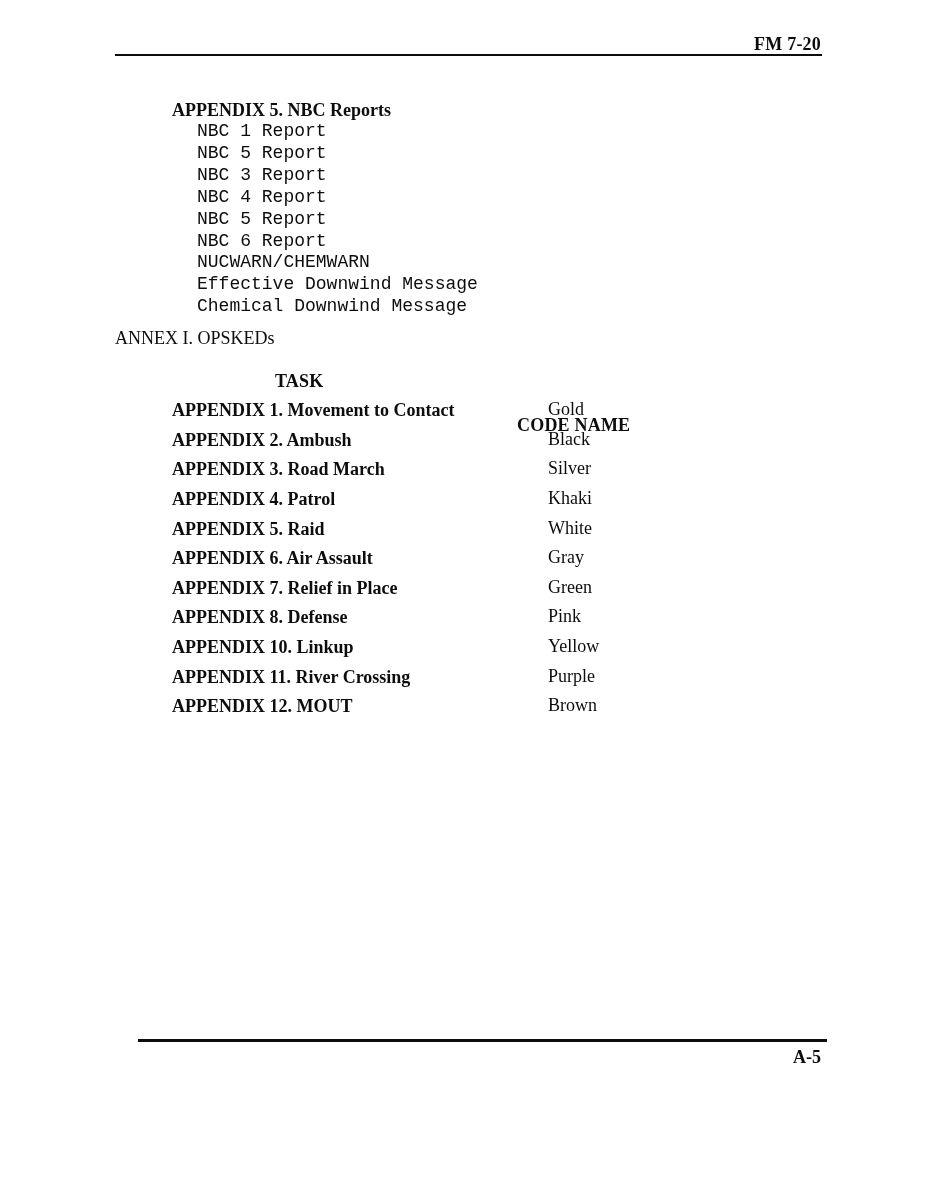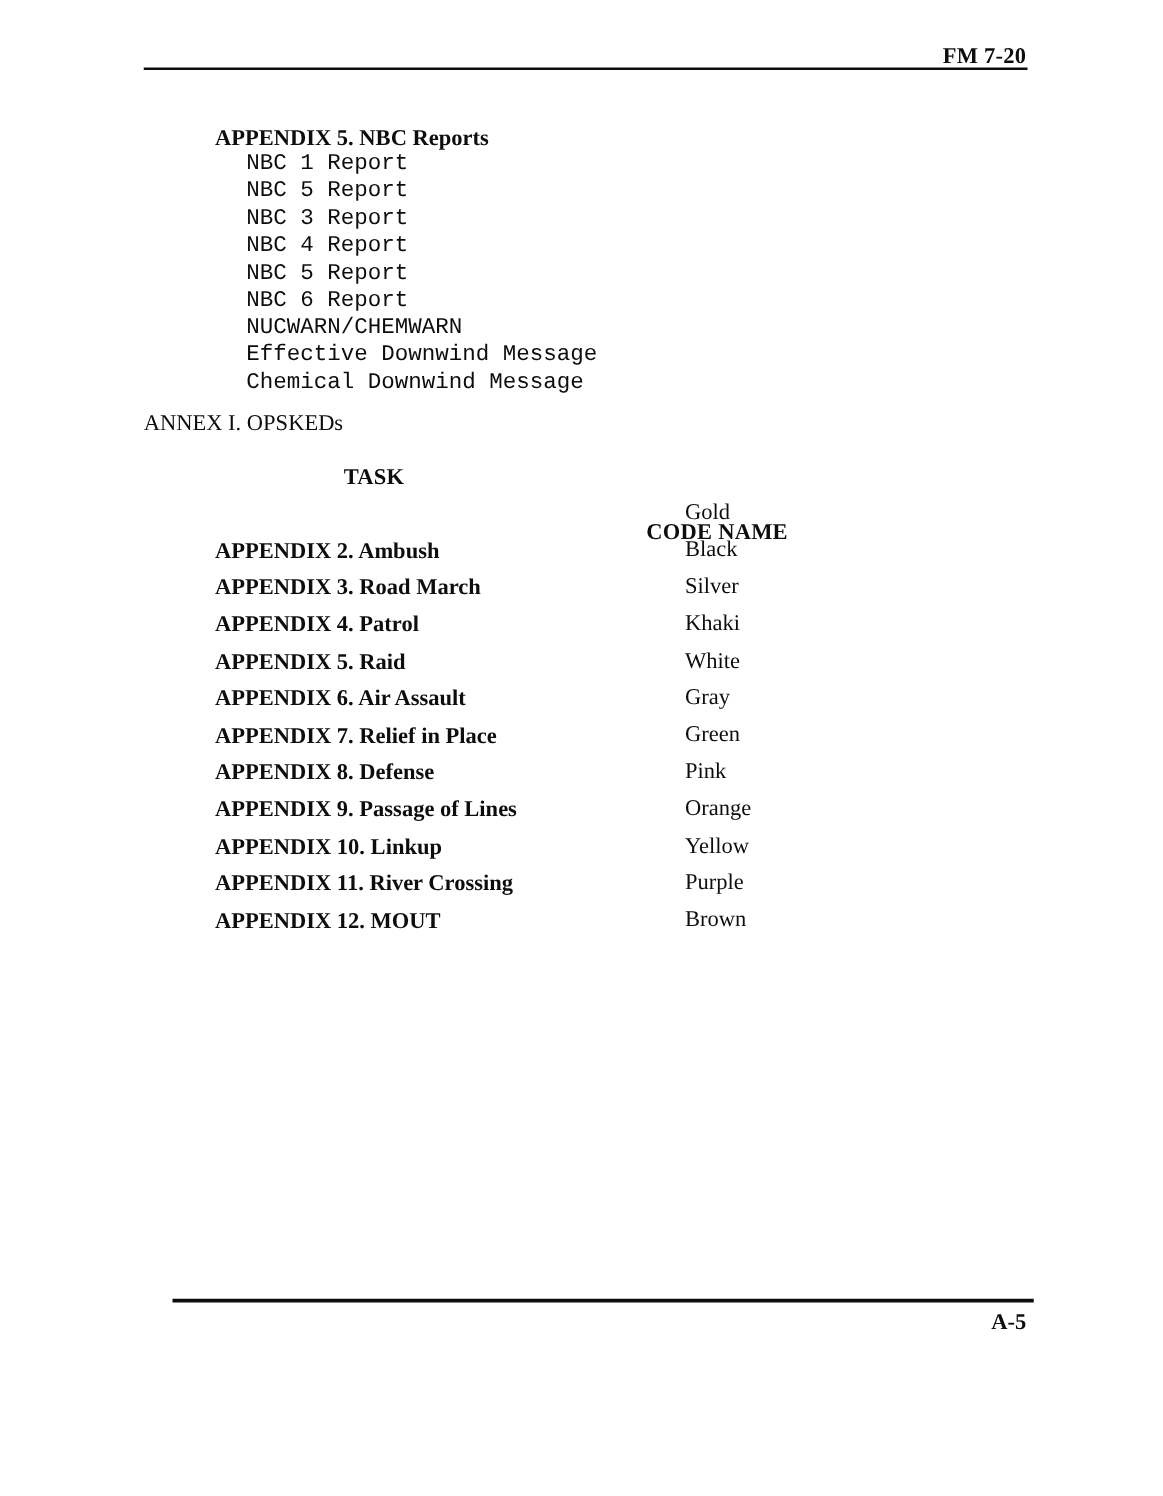--- a/index.html
+++ b/index.html
@@ -139,20 +139,21 @@
     </div>
 
   <div class="annex-heading">ANNEX I. OPSKEDs</div>
 
   <div class="col-header task">TASK</div>
 
   <div class="col-header code">CODE NAME</div>
 
   <div class="opsked-rows">
       <div class="opsked-row">
+        <span class="task-cell">APPENDIX 1. Movement to Contact</span>
         <span class="code-cell">Gold</span>
       </div>
       <div class="opsked-row">
         <span class="task-cell">APPENDIX 2. Ambush</span>
         <span class="code-cell">Black</span>
       </div>
       <div class="opsked-row">
         <span class="task-cell">APPENDIX 3. Road March</span>
         <span class="code-cell">Silver</span>
       </div>
@@ -170,24 +171,20 @@
       </div>
       <div class="opsked-row">
         <span class="task-cell">APPENDIX 7. Relief in Place</span>
         <span class="code-cell">Green</span>
       </div>
       <div class="opsked-row">
         <span class="task-cell">APPENDIX 8. Defense</span>
         <span class="code-cell">Pink</span>
       </div>
       <div class="opsked-row">
-        <span class="task-cell">APPENDIX 9. Passage of Lines</span>
-        <span class="code-cell">Orange</span>
-      </div>
-      <div class="opsked-row">
         <span class="task-cell">APPENDIX 10. Linkup</span>
         <span class="code-cell">Yellow</span>
       </div>
       <div class="opsked-row">
         <span class="task-cell">APPENDIX 11. River Crossing</span>
         <span class="code-cell">Purple</span>
       </div>
       <div class="opsked-row">
         <span class="task-cell">APPENDIX 12. MOUT</span>
         <span class="code-cell">Brown</span>

